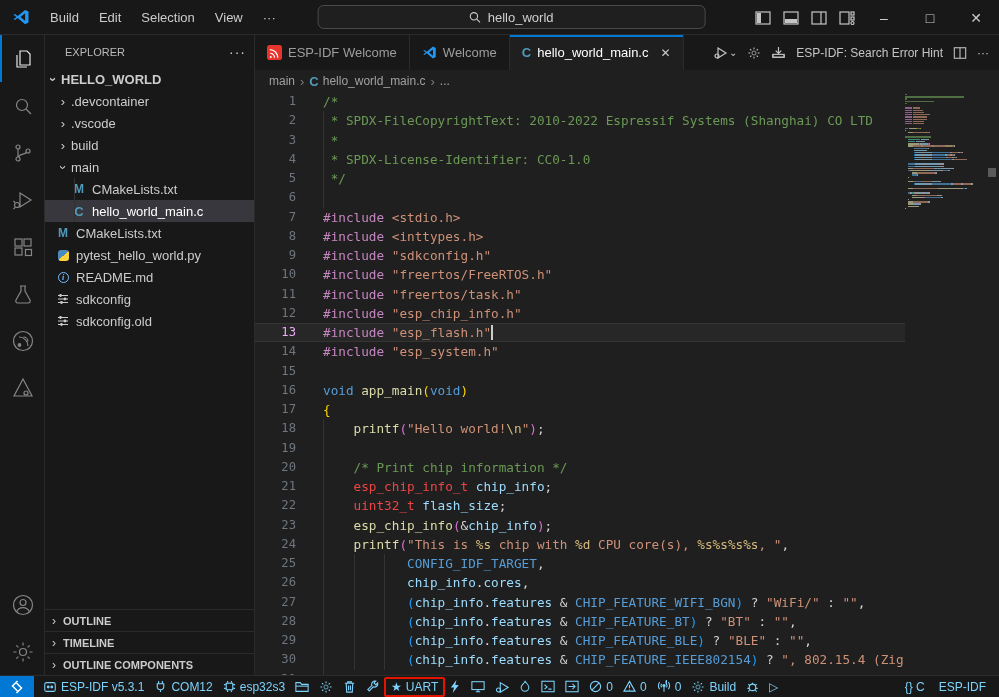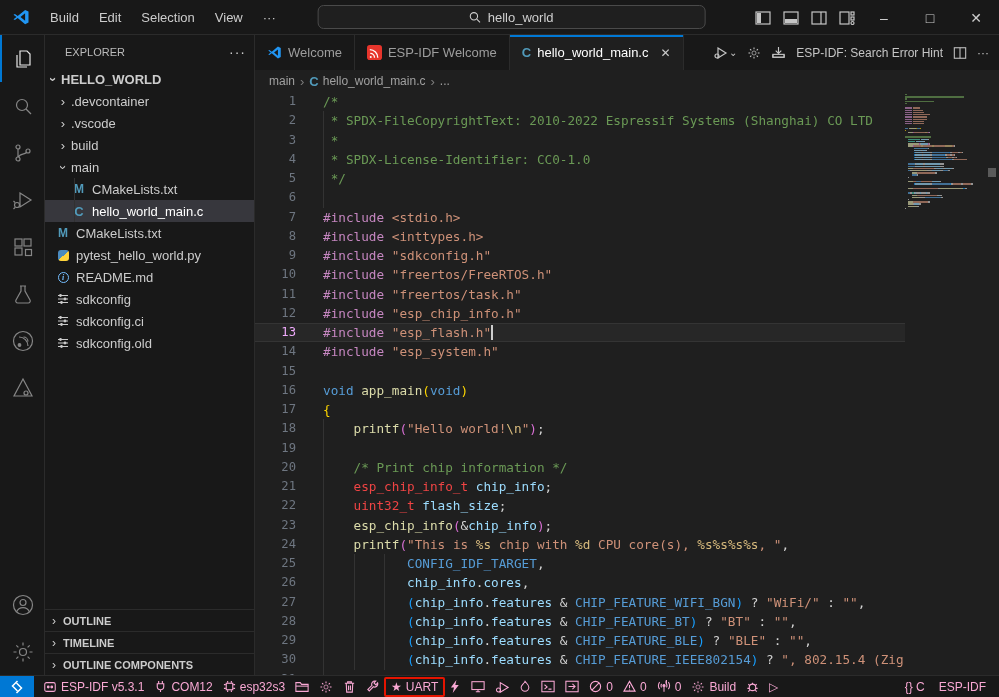--- a/index.html
+++ b/index.html
@@ -82,21 +82,21 @@
             vertical-align:middle; margin-top:-2px; }
 
   .minimap { width:80px; flex:none; padding-top:2px; background:#1f1f1f; overflow:hidden; }
   .mm-row { height:1.35px; margin-bottom:0.9px; display:flex; }
   .mm-seg { height:100%; flex:none; opacity:0.65; }
   .vscroll { width:14px; flex:none; position:relative; background:#1f1f1f; }
   .vscroll .marker { position:absolute; left:3px; width:8px; height:9px; top:76px; background:#5a5a5a; }
 
   
   .statusbar { height:22px; background:#181818; border-top:1px solid #2b2b2b;
-               display:flex; align-items:center; font-size:12px; color:#f9a8d4; flex:none; }
+               display:flex; align-items:center; font-size:12px; color:#7dd3fc; flex:none; }
   .st-item { display:flex; align-items:center; gap:4px; padding:0 5px; height:22px; white-space:nowrap; }
   .st-item.remote { background:#0078d4; color:#ffffff; padding:0 10px; margin-right:4px; }
   .st-item.annotated { border:2px solid #e51400; border-radius:2px; height:20px; padding:0 5px; }
   .st-right { margin-left:auto; display:flex; align-items:center; gap:4px; padding-right:8px; }
   .gicon { display:inline-flex; align-items:center; justify-content:center; }
   svg { display:block; }
 </style>
 <style>.tk-c{color:#6A9955;}.tk-pp{color:#C586C0;}.tk-s{color:#CE9178;}.tk-e{color:#D7BA7D;}.tk-k{color:#569CD6;}.tk-f{color:#DCDCAA;}.tk-t{color:#ef4444;}.tk-v{color:#9CDCFE;}.tk-p{color:#D4D4D4;}.tk-b1{color:#FFD700;}.tk-b2{color:#DA70D6;}.tk-b3{color:#179FFF;}.tk-cn{color:#569CD6;}</style></head>
 <body>
 
@@ -329,31 +329,20 @@
           </div>
           <div class="tree-row depth1" style="padding-left: 10px;">
             <span class="ficon">
               <svg width="12" height="12" viewBox="0 0 12 12" fill="none" stroke="currentColor" stroke-width="1.2">
                 <path d="M1 2.5h10M1 6h10M1 9.5h10"></path>
                 <circle cx="3.5" cy="2.5" r="0.8" fill="currentColor"></circle>
                 <circle cx="8" cy="6" r="0.8" fill="currentColor"></circle>
                 <circle cx="4.5" cy="9.5" r="0.8" fill="currentColor"></circle>
               </svg>
             </span>
-            <span>sdkconfig.ci</span>
-          </div>
-          <div class="tree-row depth1" style="padding-left: 10px;">
-            <span class="ficon">
-              <svg width="12" height="12" viewBox="0 0 12 12" fill="none" stroke="currentColor" stroke-width="1.2">
-                <path d="M1 2.5h10M1 6h10M1 9.5h10"></path>
-                <circle cx="3.5" cy="2.5" r="0.8" fill="currentColor"></circle>
-                <circle cx="8" cy="6" r="0.8" fill="currentColor"></circle>
-                <circle cx="4.5" cy="9.5" r="0.8" fill="currentColor"></circle>
-              </svg>
-            </span>
             <span>sdkconfig.old</span>
           </div>
         </div>
       <div class="sb-bottom">
           <div class="sb-section">
             <span class="chev">›</span>
             <span>OUTLINE</span>
           </div>
           <div class="sb-section">
             <span class="chev">›</span>
@@ -361,37 +350,37 @@
           </div>
           <div class="sb-section">
             <span class="chev">›</span>
             <span>OUTLINE COMPONENTS</span>
           </div>
         </div>
     </div>
 
     <div class="editorgroup">
       <div class="tabbar">
-          <div class="tab">
-            <span class="gicon">
-              <svg width="15" height="15" viewBox="0 0 24 24">
-                <path fill="#2196f3" d="M17.5 2.5 7.6 10.8 3.9 7.9 2 8.9 6 12l-4 3.1 1.9 1 3.7-2.9 9.9 8.3 4.5-2.2V4.7L17.5 2.5zM17.5 7v10l-6.2-5 6.2-5z"></path>
-              </svg>
-            </span>
-            <span>Welcome</span>
-          </div>
           <div class="tab">
             <span class="gicon">
               <svg width="15" height="15" viewBox="0 0 16 16">
                 <rect width="16" height="16" rx="3" fill="#e7352c"></rect>
                 <path d="M11.5 13.5a8.5 8.5 0 0 0-8.5-8.5M8 13.5A4.5 4.5 0 0 0 3.5 9" stroke="#fff" stroke-width="1.4" fill="none"></path>
                 <circle cx="4" cy="12.7" r="1.1" fill="#fff"></circle>
               </svg>
             </span>
             <span>ESP-IDF Welcome</span>
+          </div>
+          <div class="tab">
+            <span class="gicon">
+              <svg width="15" height="15" viewBox="0 0 24 24">
+                <path fill="#2196f3" d="M17.5 2.5 7.6 10.8 3.9 7.9 2 8.9 6 12l-4 3.1 1.9 1 3.7-2.9 9.9 8.3 4.5-2.2V4.7L17.5 2.5zM17.5 7v10l-6.2-5 6.2-5z"></path>
+              </svg>
+            </span>
+            <span>Welcome</span>
           </div>
           <div class="tab active">
             <span class="gicon">
               <span style="color:#519aba;font-weight:bold;font-size:13px;font-family:'Liberation Sans',sans-serif">C</span>
             </span>
             <span>hello_world_main.c</span>
             <span class="close">✕</span>
           </div>
           <div class="tab-actions">
             <span class="ta-item">

